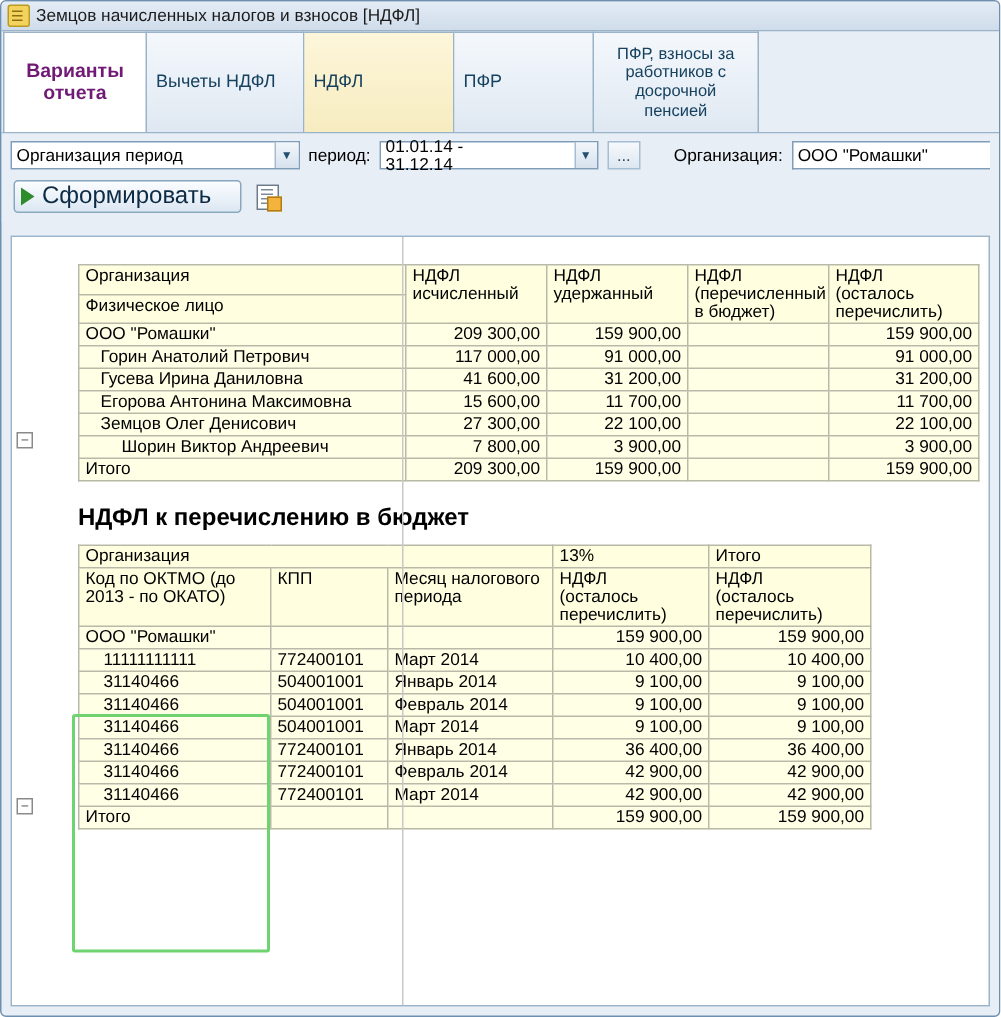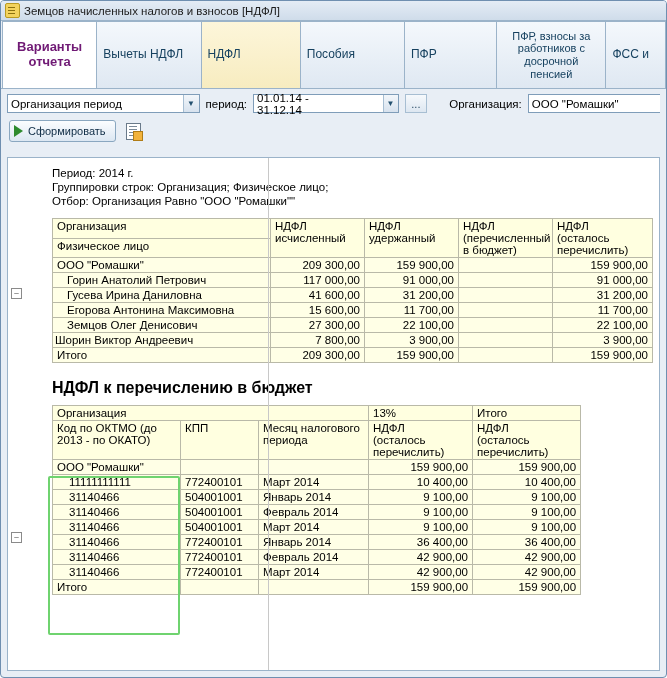--- a/index.html
+++ b/index.html
@@ -149,22 +149,22 @@
     gap: 8px;
     background: #e8eef5;
   }
   .btn-form {
     height: 22px;
     border: 1px solid #8aa7c0;
     border-radius: 3px;
     background: linear-gradient(to bottom, #fbfdff, #dce7f2);
     display: flex;
     align-items: center;
-    padding: 0 9px 0 4px;
-    font-size: 11px;
+    padding: 0 19px 0 4px;
+    font-size: 16px;
     color: #0d2b44;
     box-sizing: border-box;
   }
   .play {
     width: 0; height: 0;
     border-left: 9px solid #2e8b2e;
     border-top: 6px solid transparent;
     border-bottom: 6px solid transparent;
     margin-right: 5px;
   }
@@ -288,31 +288,25 @@
   <div class="tabs">
     <div class="tab first t1 active">
       <span>Варианты отчета</span>
     </div>
     <div class="tab t2">
       <span>Вычеты НДФЛ</span>
     </div>
     <div class="tab t3 yellow">
       <span>НДФЛ</span>
     </div>
-    <div class="tab t4">
-      <span>Пособия</span>
-    </div>
     <div class="tab t5">
       <span>ПФР</span>
     </div>
     <div class="tab t6">
       <span>ПФР, взносы за работников с досрочной пенсией</span>
-    </div>
-    <div class="tab t7">
-      <span>ФСС и</span>
     </div>
   </div>
 
   <div class="toolbar">
     <div class="combo period-sel">
       <span>Организация период</span>
       <span class="arrow">▼</span>
     </div>
     <span class="lbl">период:</span>
     <div class="combo date-sel">
@@ -335,25 +329,20 @@
       <span class="sheet-icon"></span>
     </div>
   </div>
 
   <div class="report-wrap">
     <div class="report">
       <div class="gutter"></div>
       <div class="vline" style="left:260px;"></div>
 
       <div class="content">
-        <div class="meta">
-          <div>Период: 2014 г.</div>
-          <div>Группировки строк: Организация; Физическое лицо;</div>
-          <div>Отбор: Организация Равно "ООО "Ромашки""</div>
-        </div>
 
         <table class="grid" style="width:600px; margin-top:10px;">
           <colgroup>
             <col style="width:218px">
               <col style="width:94px">
               <col style="width:94px">
               <col style="width:94px">
               <col style="width:100px">
           </colgroup>
           <tbody>
@@ -402,21 +391,21 @@
             <td class="num">11 700,00</td>
           </tr>
           <tr>
             <td style="padding-left:14px;">Земцов Олег Денисович</td>
             <td class="num">27 300,00</td>
             <td class="num">22 100,00</td>
             <td class="num"></td>
             <td class="num">22 100,00</td>
           </tr>
           <tr>
-            <td style="padding-left:2px;">Шорин Виктор Андреевич</td>
+            <td style="padding-left:28px;">Шорин Виктор Андреевич</td>
             <td class="num">7 800,00</td>
             <td class="num">3 900,00</td>
             <td class="num"></td>
             <td class="num">3 900,00</td>
           </tr>
           <tr class="total">
             <td>Итого</td>
             <td class="num">209 300,00</td>
             <td class="num">159 900,00</td>
             <td class="num"></td>

